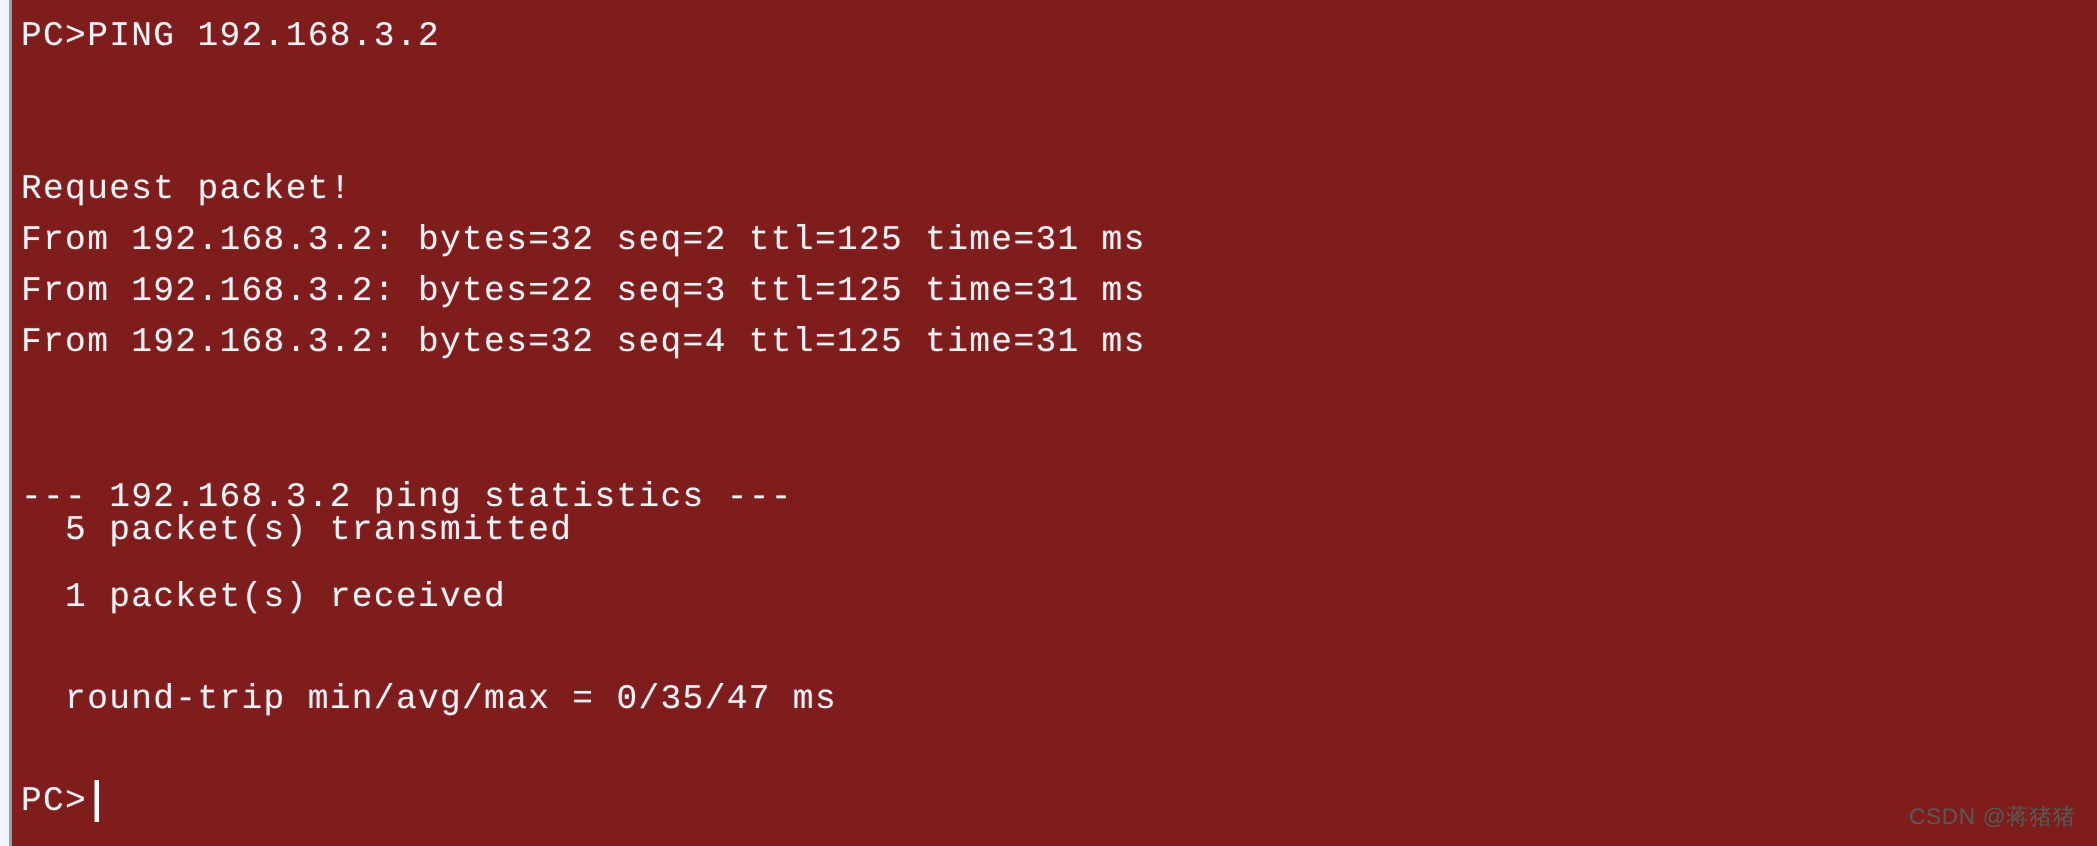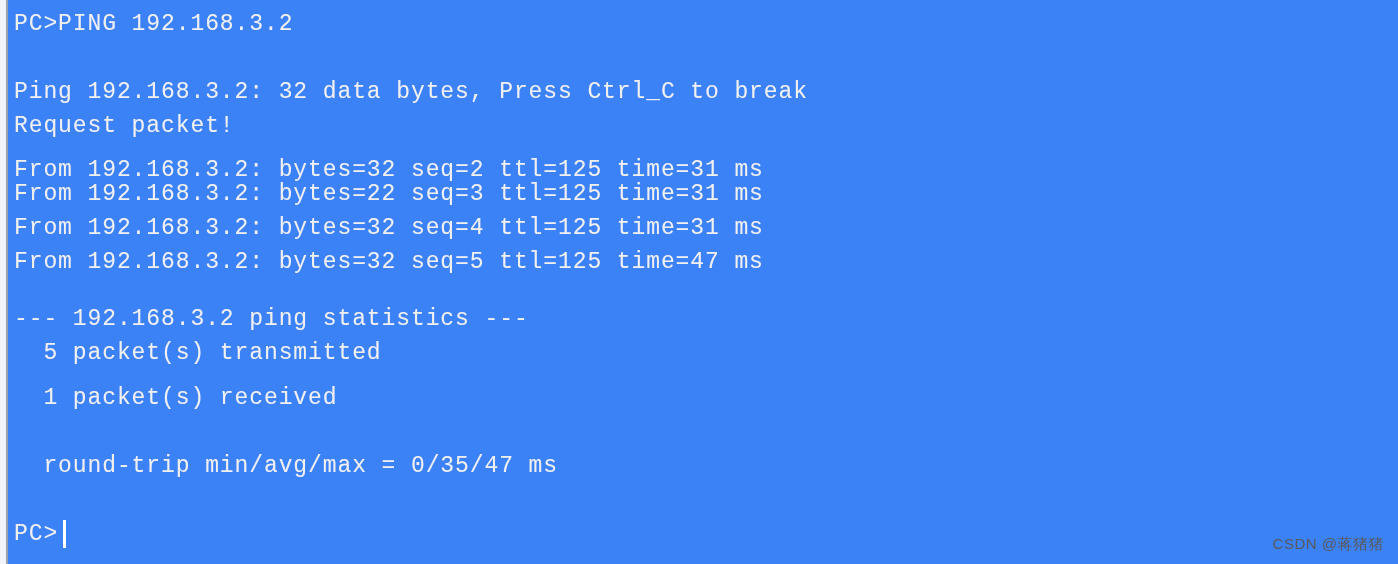--- a/index.html
+++ b/index.html
@@ -33,21 +33,21 @@
     height: 564px;
     background: #9aa0ac;
     z-index: 3;
   }
   .console {
     position: absolute;
     left: 8px;
     top: 0;
     right: 0;
     bottom: 0;
-    background: #3b82f6;
+    background: #7f1d1d;
     z-index: 1;
   }
   .line {
     position: absolute;
     left: 6px;
     white-space: pre;
     color: #f0f0f0;
     font-size: 23px;
     line-height: 34px;
     height: 34px;
@@ -78,28 +78,26 @@
 
 <div id="screen">
 
   <div class="left-gutter"></div>
   <div class="left-gutter-edge"></div>
 
   <div class="console">
 
     <div class="line" style="top:7px">PC&gt;PING 192.168.3.2</div>
     <div class="line" style="top:41px"></div>
-    <div class="line" style="top:75px">Ping 192.168.3.2: 32 data bytes, Press Ctrl_C to break</div>
     <div class="line" style="top:109px">Request packet!</div>
-    <div class="line" style="top:153px">From 192.168.3.2: bytes=32 seq=2 ttl=125 time=31 ms</div>
+    <div class="line" style="top:143px">From 192.168.3.2: bytes=32 seq=2 ttl=125 time=31 ms</div>
     <div class="line" style="top:177px">From 192.168.3.2: bytes=22 seq=3 ttl=125 time=31 ms</div>
     <div class="line" style="top:211px">From 192.168.3.2: bytes=32 seq=4 ttl=125 time=31 ms</div>
-    <div class="line" style="top:245px">From 192.168.3.2: bytes=32 seq=5 ttl=125 time=47 ms</div>
     <div class="line" style="top:279px"></div>
-    <div class="line" style="top:302px">--- 192.168.3.2 ping statistics ---</div>
+    <div class="line" style="top:314px">--- 192.168.3.2 ping statistics ---</div>
     <div class="line" style="top:336px">  5 packet(s) transmitted</div>
     <div class="line" style="top:381px">  1 packet(s) received</div>
     <div class="line" style="top:449px">  round-trip min/avg/max = 0/35/47 ms</div>
     <div class="line" style="top:483px"></div>
     <div class="line" style="top:517px">PC&gt;</div>
 
     <div class="cursor" style="left:55px; top:520px"></div>
 
   </div>
 

